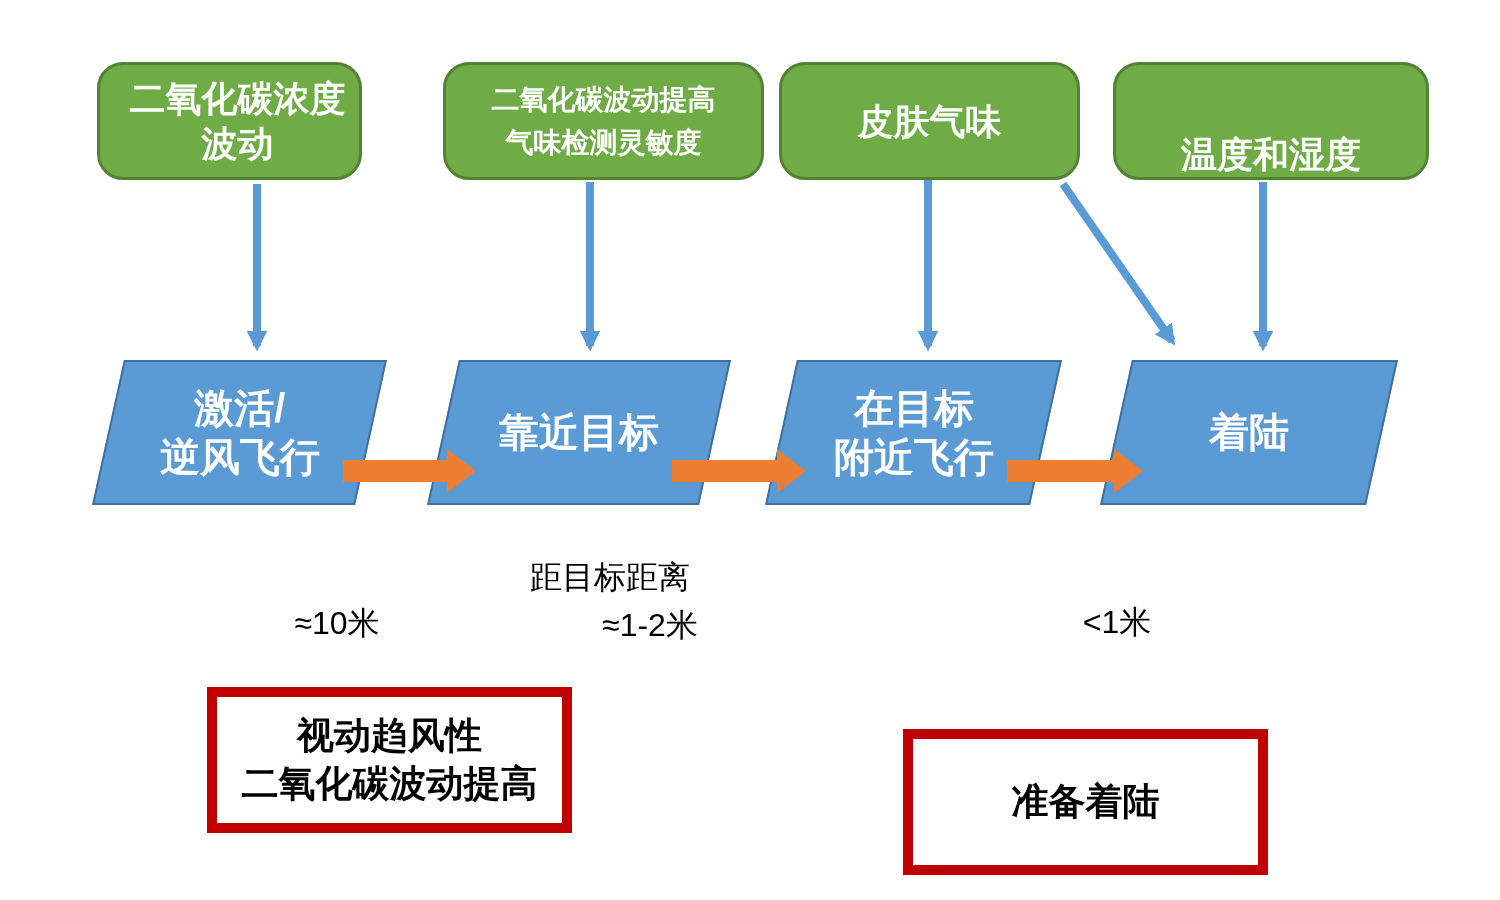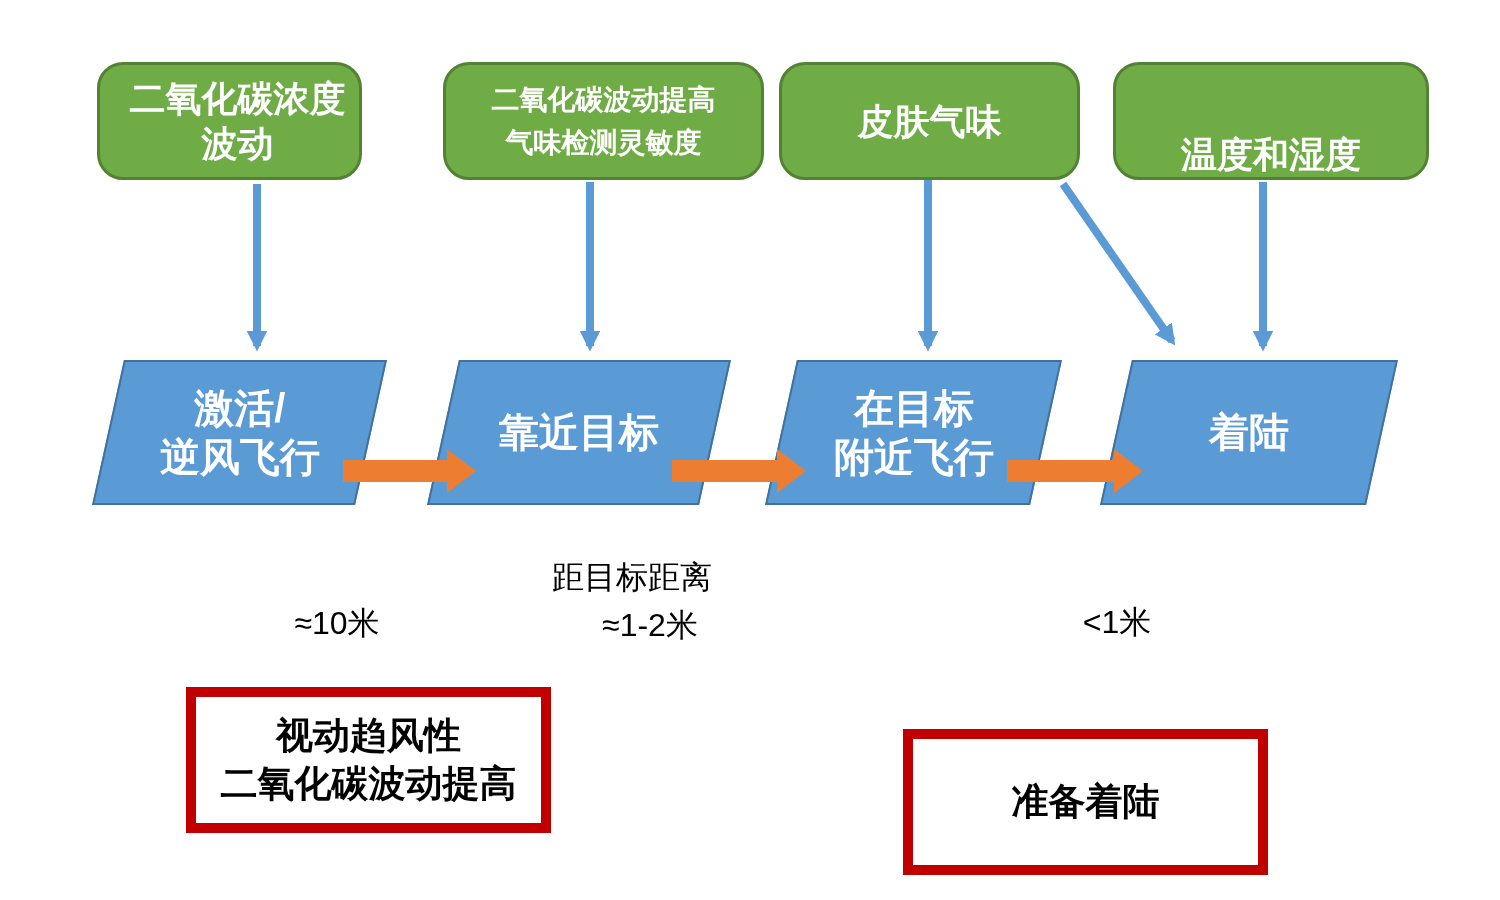--- a/index.html
+++ b/index.html
@@ -80,21 +80,21 @@
 
   
   .dist {
     position: absolute;
     color: #000000;
     font-size: 32px;
     text-align: center;
     z-index: 3;
     white-space: nowrap;
   }
-  #dist-title { left: 482px;  top: 556px; width: 300px; }
+  #dist-title { left: 460px;  top: 556px; width: 300px; }
   #dist-1     { left: 237px;  top: 602px; width: 200px; }
   #dist-2     { left: 550px;  top: 604px; width: 200px; }
   #dist-3     { left: 1017px; top: 601px; width: 200px; }
 
   
   .note {
     position: absolute;
     top: 687px;
     height: 146px;
     width: 365px;
@@ -105,21 +105,21 @@
     font-weight: bold;
     font-size: 37px;
     line-height: 1.3;
     display: flex;
     flex-direction: column;
     align-items: center;
     justify-content: center;
     text-align: center;
     z-index: 1;
   }
-  #note-1 { left: 186px; }
+  #note-1 { left: 207px; }
   #note-2 { left: 903px; margin-top: 42px; }
 </style>
 </head>
 <body>
 
 <div id="canvas">
 
   <div class="cue" id="cue-1">
     <span>二氧化碳浓度</span>
     <span>波动</span>

